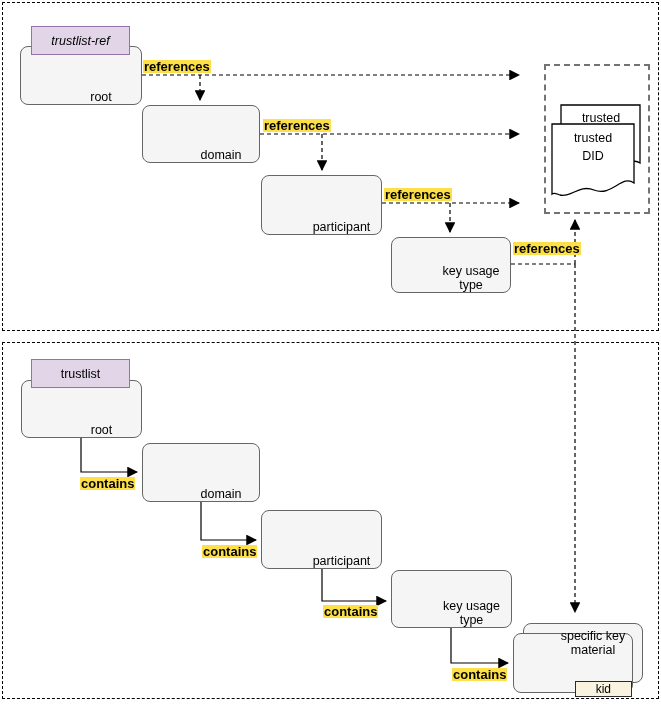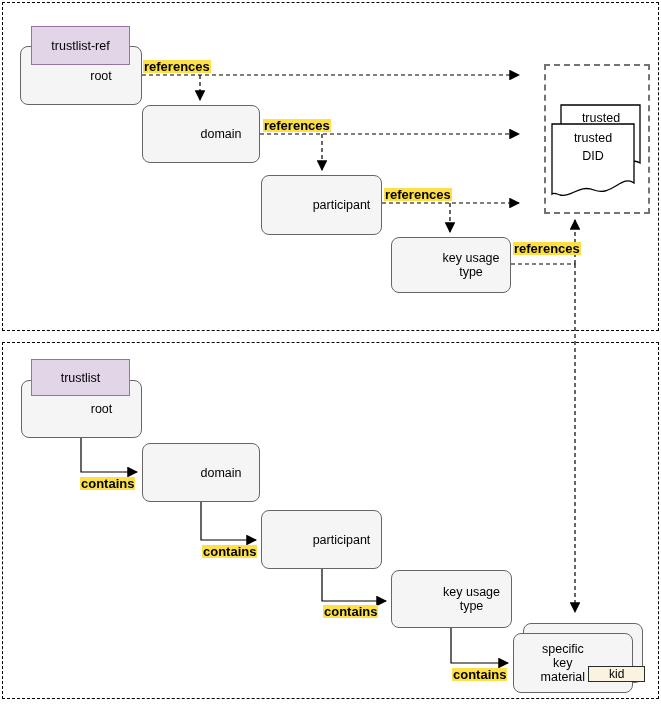--- a/index.html
+++ b/index.html
@@ -23,21 +23,21 @@
     left: 0; top: 0;
     width: 661px; height: 712px;
     pointer-events: none;
   }
   .node {
     position: absolute;
     background: #F5F5F5;
     border: 1px solid #666666;
     border-radius: 8px;
     display: flex;
-    align-items: center;
+    align-items: flex-end;
     justify-content: center;
     font-size: 12.5px;
     text-align: center;
     padding-left: 40px;
   }
   .tag {
     position: absolute;
     background: #E1D5E7;
     border: 1px solid #9673A6;
     display: flex;
@@ -63,20 +63,21 @@
     position: absolute;
     font-size: 13px;
     line-height: 13px;
     white-space: nowrap;
     z-index: 3;
     background: #fde047;
     padding: 0 1px;
     font-weight: bold;
   }
   .stack-front {
+    flex-direction: column;
     gap: 3px;
     z-index: 3;
   }
   .kid {
     background: #FAF3DF;
     border: 1px solid #2b2b2b;
     font-size: 12px;
     line-height: 14px;
     padding: 0 20px;
     text-align: center;
@@ -115,21 +116,21 @@
       <path d="M81,438 V472 H137" marker-end="url(#arrow)"></path>
       <path d="M201,502 V540 H256" marker-end="url(#arrow)"></path>
       <path d="M322,569 V601 H386" marker-end="url(#arrow)"></path>
       <path d="M451,628 V663 H508" marker-end="url(#arrow)"></path>
     </g>
   </svg>
 
   <div class="node z2" style="left:20px; top:46px; width:122px; height:59px;">
     <span>root</span>
   </div>
-  <div class="tag" style="left:31px; top:26px; width:99px; height:39px;">
+  <div class="tag" style="left:31px; top:26px; width:99px; height:29px;font-style:italic;">
     <span>trustlist-ref</span>
   </div>
 
   <div class="node z2" style="left:142px; top:105px; width:118px; height:58px;">
     <span>domain</span>
   </div>
 
   <div class="node z2" style="left:261px; top:175px; width:121px; height:60px;">
     <span>participant</span>
   </div>
@@ -151,21 +152,21 @@
   </div>
 
   <div class="edge-label" style="left:143px; top:60px;">references</div>
   <div class="edge-label" style="left:263px; top:119px;">references</div>
   <div class="edge-label" style="left:384px; top:188px;">references</div>
   <div class="edge-label" style="left:513px; top:242px;">references</div>
 
   <div class="node z2" style="left:21px; top:380px; width:121px; height:58px;">
     <span>root</span>
   </div>
-  <div class="tag" style="left:31px; top:359px; width:99px; height:37px;">
+  <div class="tag" style="left:31px; top:359px; width:99px; height:29px;">
     <span>trustlist</span>
   </div>
 
   <div class="node z2" style="left:142px; top:443px; width:118px; height:59px;">
     <span>domain</span>
   </div>
 
   <div class="node z2" style="left:261px; top:510px; width:121px; height:59px;">
     <span>participant</span>
   </div>

